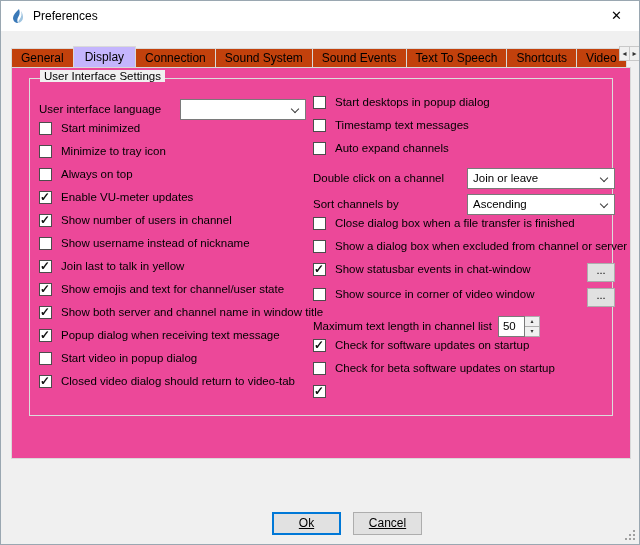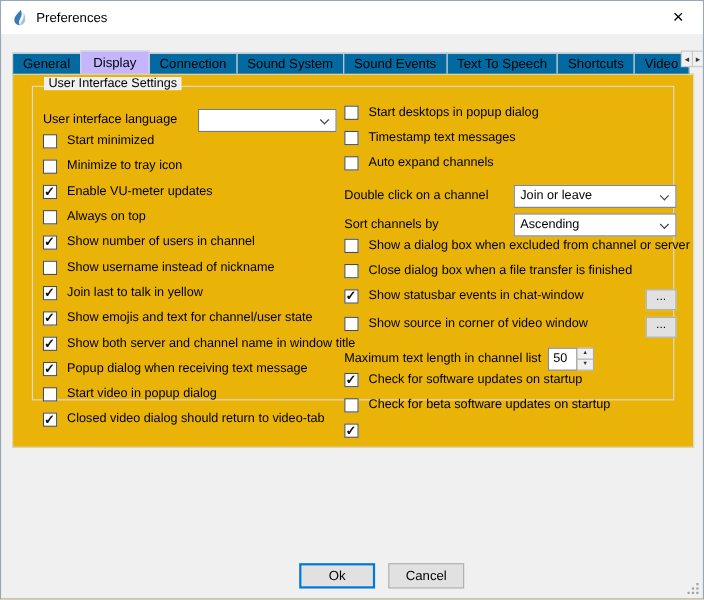--- a/index.html
+++ b/index.html
@@ -8,29 +8,29 @@
   .window { position:relative; width:640px; height:545px; background:#f0f0f0; border:1px solid #9aa7b1; overflow:hidden; }
 
   
   .titlebar { position:absolute; top:0; left:0; right:0; height:30px; background:#ffffff; }
   .app-icon { position:absolute; left:9px; top:7px; width:16px; height:16px; }
   .title-text { position:absolute; left:32px; top:0; line-height:30px; font-size:12px; }
   .close-btn { position:absolute; right:0; top:0; width:45px; height:29px; text-align:center; line-height:29px; font-size:13px; color:#000; cursor:default; }
 
   
   .tabstrip { position:absolute; left:10px; top:45px; height:21px; display:flex; align-items:flex-end; z-index:2; }
-  .tab { height:19px; line-height:18px; padding:0 9px; background:#0369a1; border:1px solid #d9d9d9; border-bottom:none; white-space:nowrap; font-size:12px; }
+  .tab { height:19px; line-height:18px; padding:0 9px; background:#c2410c; border:1px solid #d9d9d9; border-bottom:none; white-space:nowrap; font-size:12px; }
   .tab + .tab { margin-left:-1px; }
   .tab.active { height:21px; line-height:20px; background:#c4b5fd; position:relative; z-index:3; padding:0 11px; }
   .tab-scrollers { position:absolute; top:45px; left:618px; height:15px; display:flex; z-index:4; }
   .tsb { width:11px; height:15px; background:#f0f0f0; border:1px solid #c8c8c8; font-size:8px; line-height:13px; text-align:center; color:#333; }
   .tsb + .tsb { margin-left:-1px; }
 
   
-  .panel { position:absolute; left:10px; top:66px; width:620px; height:340px; border:1px solid #d9d9d9; background:#eab308; z-index:1; }
+  .panel { position:absolute; left:10px; top:66px; width:620px; height:392px; border:1px solid #d9d9d9; background:#ec4899; z-index:1; }
 
   
   .group { position:absolute; left:17px; top:10px; right:17px; bottom:42px; border:1px solid #dcdcdc; }
   .group-label { position:absolute; top:-9px; left:10px; background:#f0f0f0; padding:0 4px; font-size:11.5px; }
 
   .col-left  { position:absolute; left:9px;   top:17px; width:267px; }
   .col-right { position:absolute; left:283px; top:17px; width:302px; }
 
   .row-combo { display:flex; align-items:center; height:26px; white-space:nowrap; font-size:11.5px; }
   .row-check { display:flex; height:23px; gap:9px; white-space:nowrap; font-size:11.5px; }
@@ -49,21 +49,21 @@
 
   .spin { display:flex; height:21px; }
   .spin-val { width:27px; border:1px solid #7a7a7a; background:#fff; display:flex; align-items:center; padding-left:4px; font-size:11.5px; }
   .spin-btns { width:15px; display:flex; flex-direction:column; border:1px solid #adadad; border-left:none; background:#f0f0f0; }
   .spin-btn { flex:1; font-size:6px; line-height:9px; text-align:center; color:#333; }
   .spin-btn + .spin-btn { border-top:1px solid #adadad; }
 
   
   .btn { position:absolute; top:511px; width:69px; height:23px; background:#e1e1e1; border:1px solid #adadad; text-align:center; line-height:20px; font-size:12px; }
   .btn.default { border:2px solid #0078d7; line-height:18px; }
-  .btn .u { }
+  .btn .u { text-decoration:underline; }
   .btn-ok { left:271px; }
   .btn-cancel { left:352px; }
 
   .resize-grip { position:absolute; right:3px; bottom:3px; width:12px; height:12px; }
 </style>
 </head>
 <body>
 
 <div class="window">
 
@@ -106,26 +106,26 @@
 
         <div class="row-check">
           <span class="cb" data-checked="false"></span>
           <span>Start minimized</span>
         </div>
         <div class="row-check">
           <span class="cb" data-checked="false"></span>
           <span>Minimize to tray icon</span>
         </div>
         <div class="row-check">
+          <span class="cb" data-checked="false"></span>
+          <span>Always on top</span>
+        </div>
+        <div class="row-check">
           <span class="cb" data-checked="true"></span>
           <span>Enable VU-meter updates</span>
-        </div>
-        <div class="row-check">
-          <span class="cb" data-checked="false"></span>
-          <span>Always on top</span>
         </div>
         <div class="row-check">
           <span class="cb" data-checked="true"></span>
           <span>Show number of users in channel</span>
         </div>
         <div class="row-check">
           <span class="cb" data-checked="false"></span>
           <span>Show username instead of nickname</span>
         </div>
         <div class="row-check">
@@ -178,25 +178,25 @@
         <div class="row-combo">
           <span>Sort channels by</span>
           <div class="combo w148">
             <span>Ascending</span>
             <span class="chev"></span>
           </div>
         </div>
 
         <div class="row-check">
           <span class="cb" data-checked="false"></span>
+          <span>Close dialog box when a file transfer is finished</span>
+        </div>
+        <div class="row-check">
+          <span class="cb" data-checked="false"></span>
           <span>Show a dialog box when excluded from channel or server</span>
-        </div>
-        <div class="row-check">
-          <span class="cb" data-checked="false"></span>
-          <span>Close dialog box when a file transfer is finished</span>
         </div>
 
         <div class="row-check tall">
           <span class="cb" data-checked="true"></span>
           <span>Show statusbar events in chat-window</span>
           <div class="dots-btn">...</div>
         </div>
         <div class="row-check tall">
           <span class="cb" data-checked="false"></span>
           <span>Show source in corner of video window</span>

